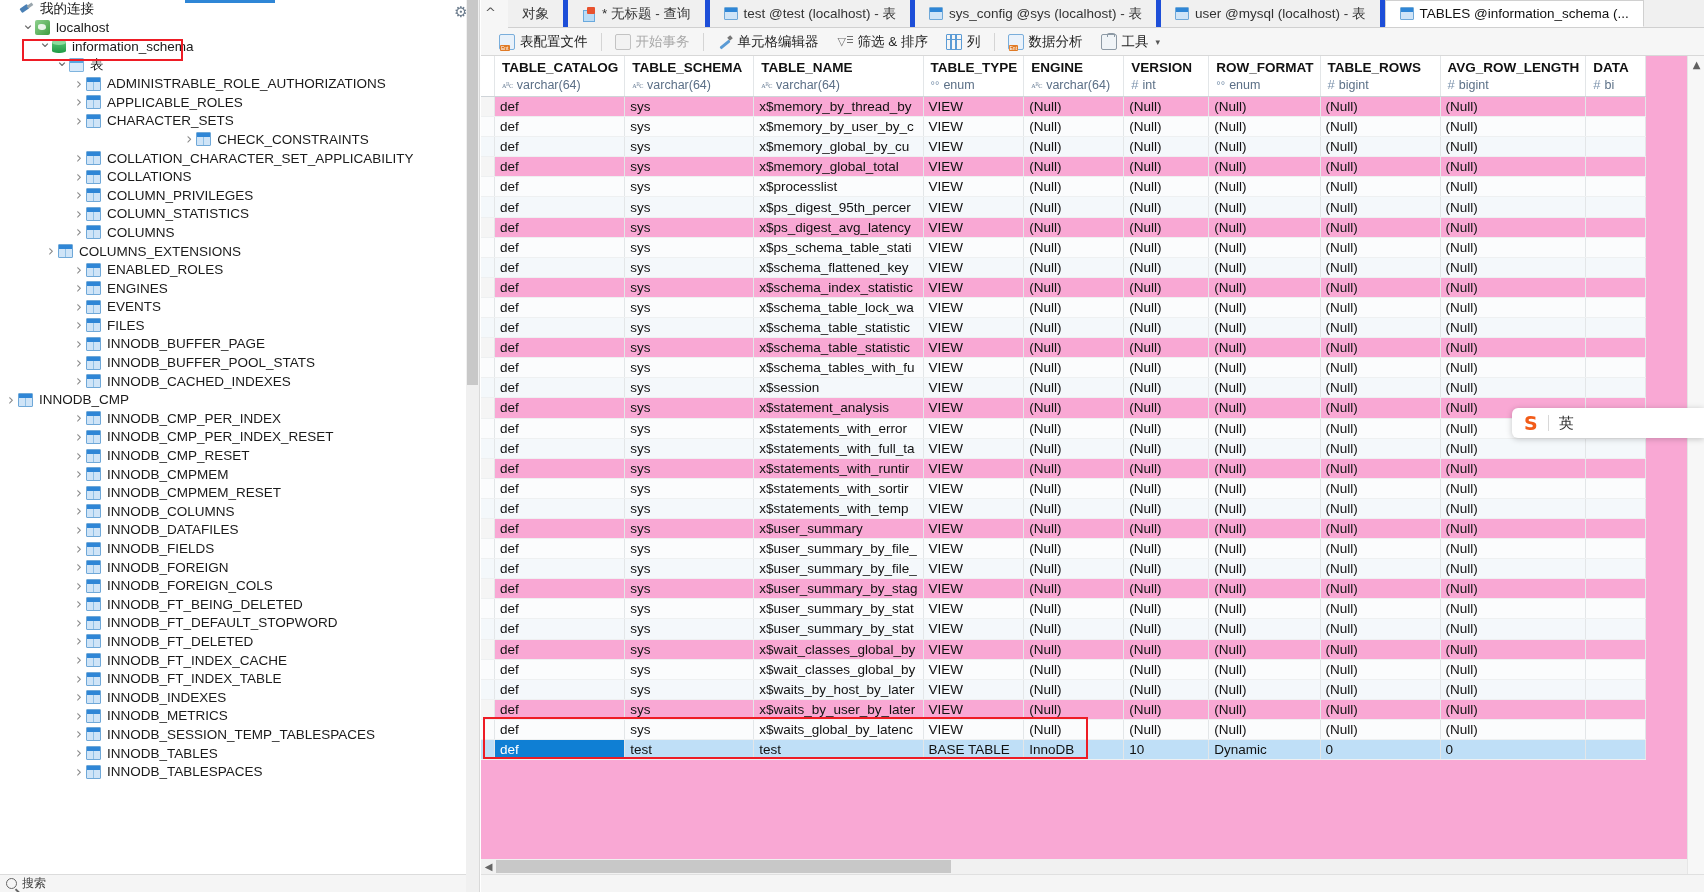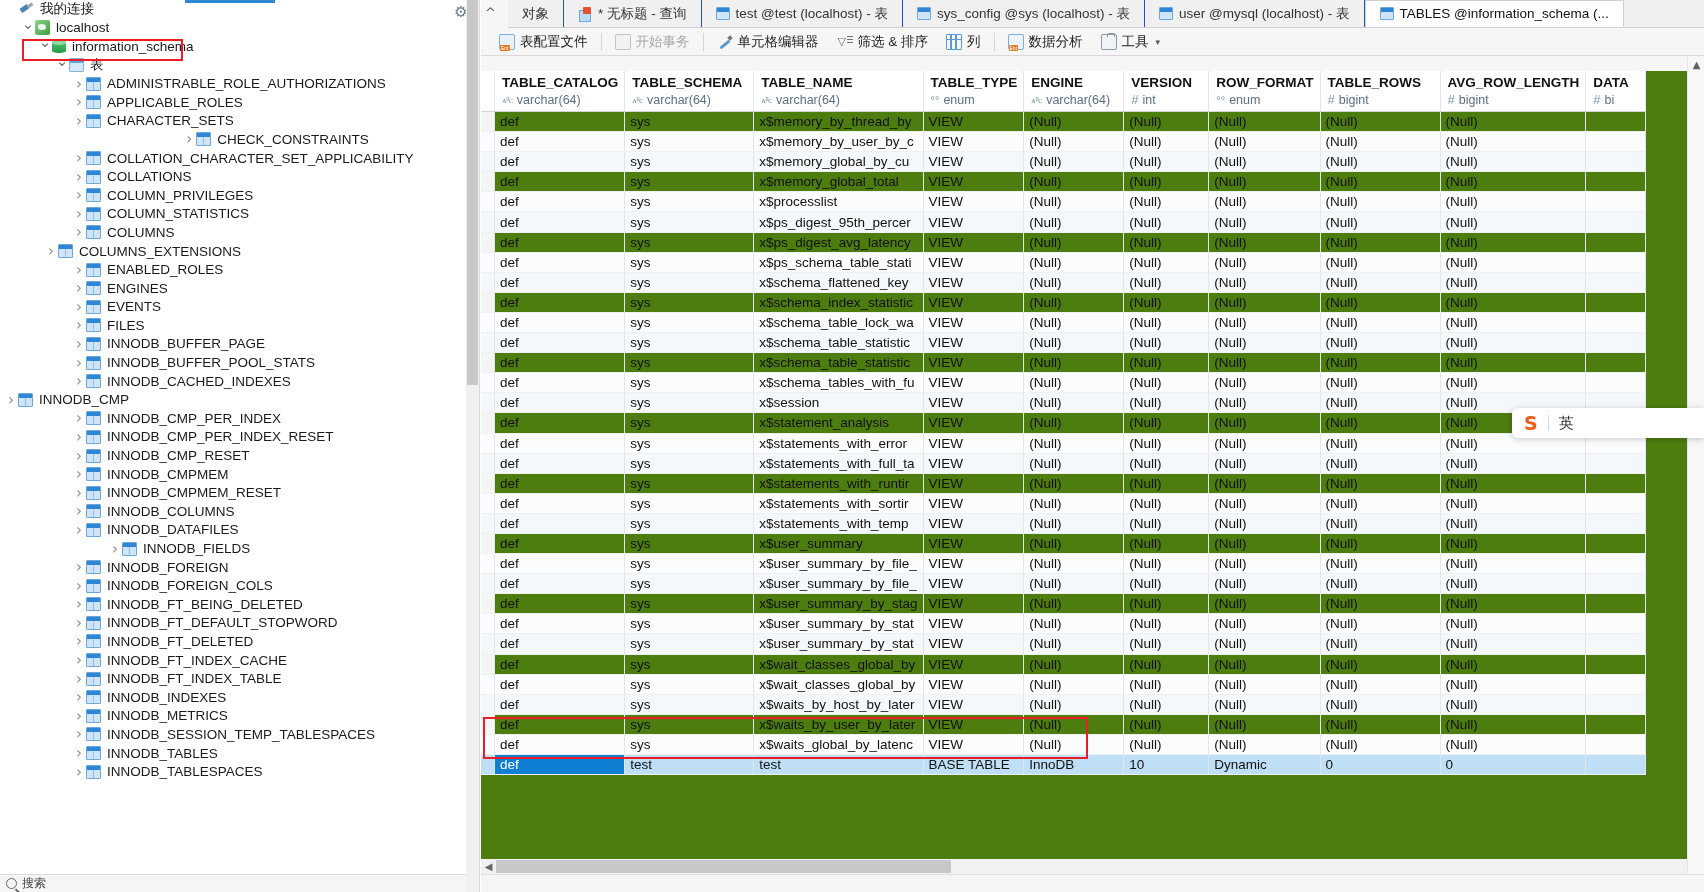--- a/index.html
+++ b/index.html
@@ -115,21 +115,21 @@
     background: #f0f0f0; border-bottom: 1px solid #d0d0d0;
     display: flex; align-items: stretch;
   }
   .tab {
     display: flex; align-items: center; gap: 6px;
     padding: 0 14px; font-size: 13.5px; color: #333;
     border-right: 1px solid #dcdcdc; white-space: nowrap;
     background: #f0f0f0; position: relative;
   }
   .tab.active { background: #ffffff; color:#111; border-top: 1px solid #d0d0d0; border-left:1px solid #d0d0d0; border-right:1px solid #d0d0d0; border-bottom: 1px solid #ffffff; }
-  .tab.plain { border-right: 1px solid #1d4ed8; }
+  .tab.plain { border-right: 5px solid #1d4ed8; }
   .tab-ico-query { width: 14px; height: 14px; position: relative; flex:0 0 auto;}
   .tab-ico-query::before { content:""; position:absolute; left:1px; top:3px; width:10px; height:10px; background:#bcdcf5; border:1px solid #69a9dd;}
   .tab-ico-query::after { content:""; position:absolute; left:5px; top:0px; width:8px; height:7px; background:#e8522e; border-radius:1px;}
   .tab-ico-tbl { width: 14px; height: 13px; position: relative; flex:0 0 auto; background:#cfe4f7; border:1px solid #6fa8d8; border-radius:1px;}
   .tab-ico-tbl::before { content:""; position:absolute; left:0; top:0; right:0; height:4px; background:#2f86d6;}
 
   
   #toolbar {
     position: absolute; left: 0; top: 28px; right: 0; height: 28px;
     background: #f6f6f6; border-bottom: 1px solid #d8d8d8;
@@ -155,21 +155,21 @@
   .ic-cols::after { content:""; position:absolute; left:0; right:0; top:4px; height:1.5px; background:#5b9bd5;}
   .ic-analysis { background:#eaf2fb; border:1px solid #7aaedb; border-radius:2px;}
   .ic-analysis::after { content:"Ent"; position:absolute; left:0; bottom:-2px; font-size:5px; color:#fff; background:#e07a25; padding:0 1px; border-radius:1px;}
   .ic-tools { background:#f0f4f7; border:1px solid #8d9aa5; border-radius:2px;}
   .ic-tools::before { content:""; position:absolute; left:5px; top:-2px; width:6px; height:3px; border:1px solid #8d9aa5; border-bottom:0; border-radius:2px 2px 0 0;}
   .caret-sm { font-size: 9px; color: #555; margin-left:2px; font-family:"DejaVu Sans",sans-serif;}
 
   
   #grid-wrap {
     position: absolute; left: 0; top: 56px; right: 0; bottom: 0;
-    background: #4d7c0f; overflow: hidden; margin-top: 15px;
+    background: #f9a8d4; overflow: hidden;
   }
   #grid-scrollbar-v {
     position: absolute; right: 0; top: 56px; width: 17px; bottom: 0; background: #f7f7f7;
     border-left: 1px solid #e6e6e6;
   }
   #grid-scrollbar-v .arrow-up {
     position:absolute; top:0; left:0; width:17px; height:17px; text-align:center;
     font-size:10px; color:#606060; line-height:17px; font-family:"DejaVu Sans",sans-serif;
   }
   #grid-scrollbar-v .arrow-dn {
@@ -387,21 +387,21 @@
         <div class="tree-row" style="padding-left: 72px;">
           <span class="chev closed"></span>
           <span class="ico ico-tbl"></span>
           <span class="tree-label">INNODB_COLUMNS</span>
         </div>
         <div class="tree-row" style="padding-left: 72px;">
           <span class="chev closed"></span>
           <span class="ico ico-tbl"></span>
           <span class="tree-label">INNODB_DATAFILES</span>
         </div>
-        <div class="tree-row" style="padding-left: 108px;">
+        <div class="tree-row" style="padding-left: 72px;">
           <span class="chev closed"></span>
           <span class="ico ico-tbl"></span>
           <span class="tree-label">INNODB_FIELDS</span>
         </div>
         <div class="tree-row" style="padding-left: 72px;">
           <span class="chev closed"></span>
           <span class="ico ico-tbl"></span>
           <span class="tree-label">INNODB_FOREIGN</span>
         </div>
         <div class="tree-row" style="padding-left: 72px;">

